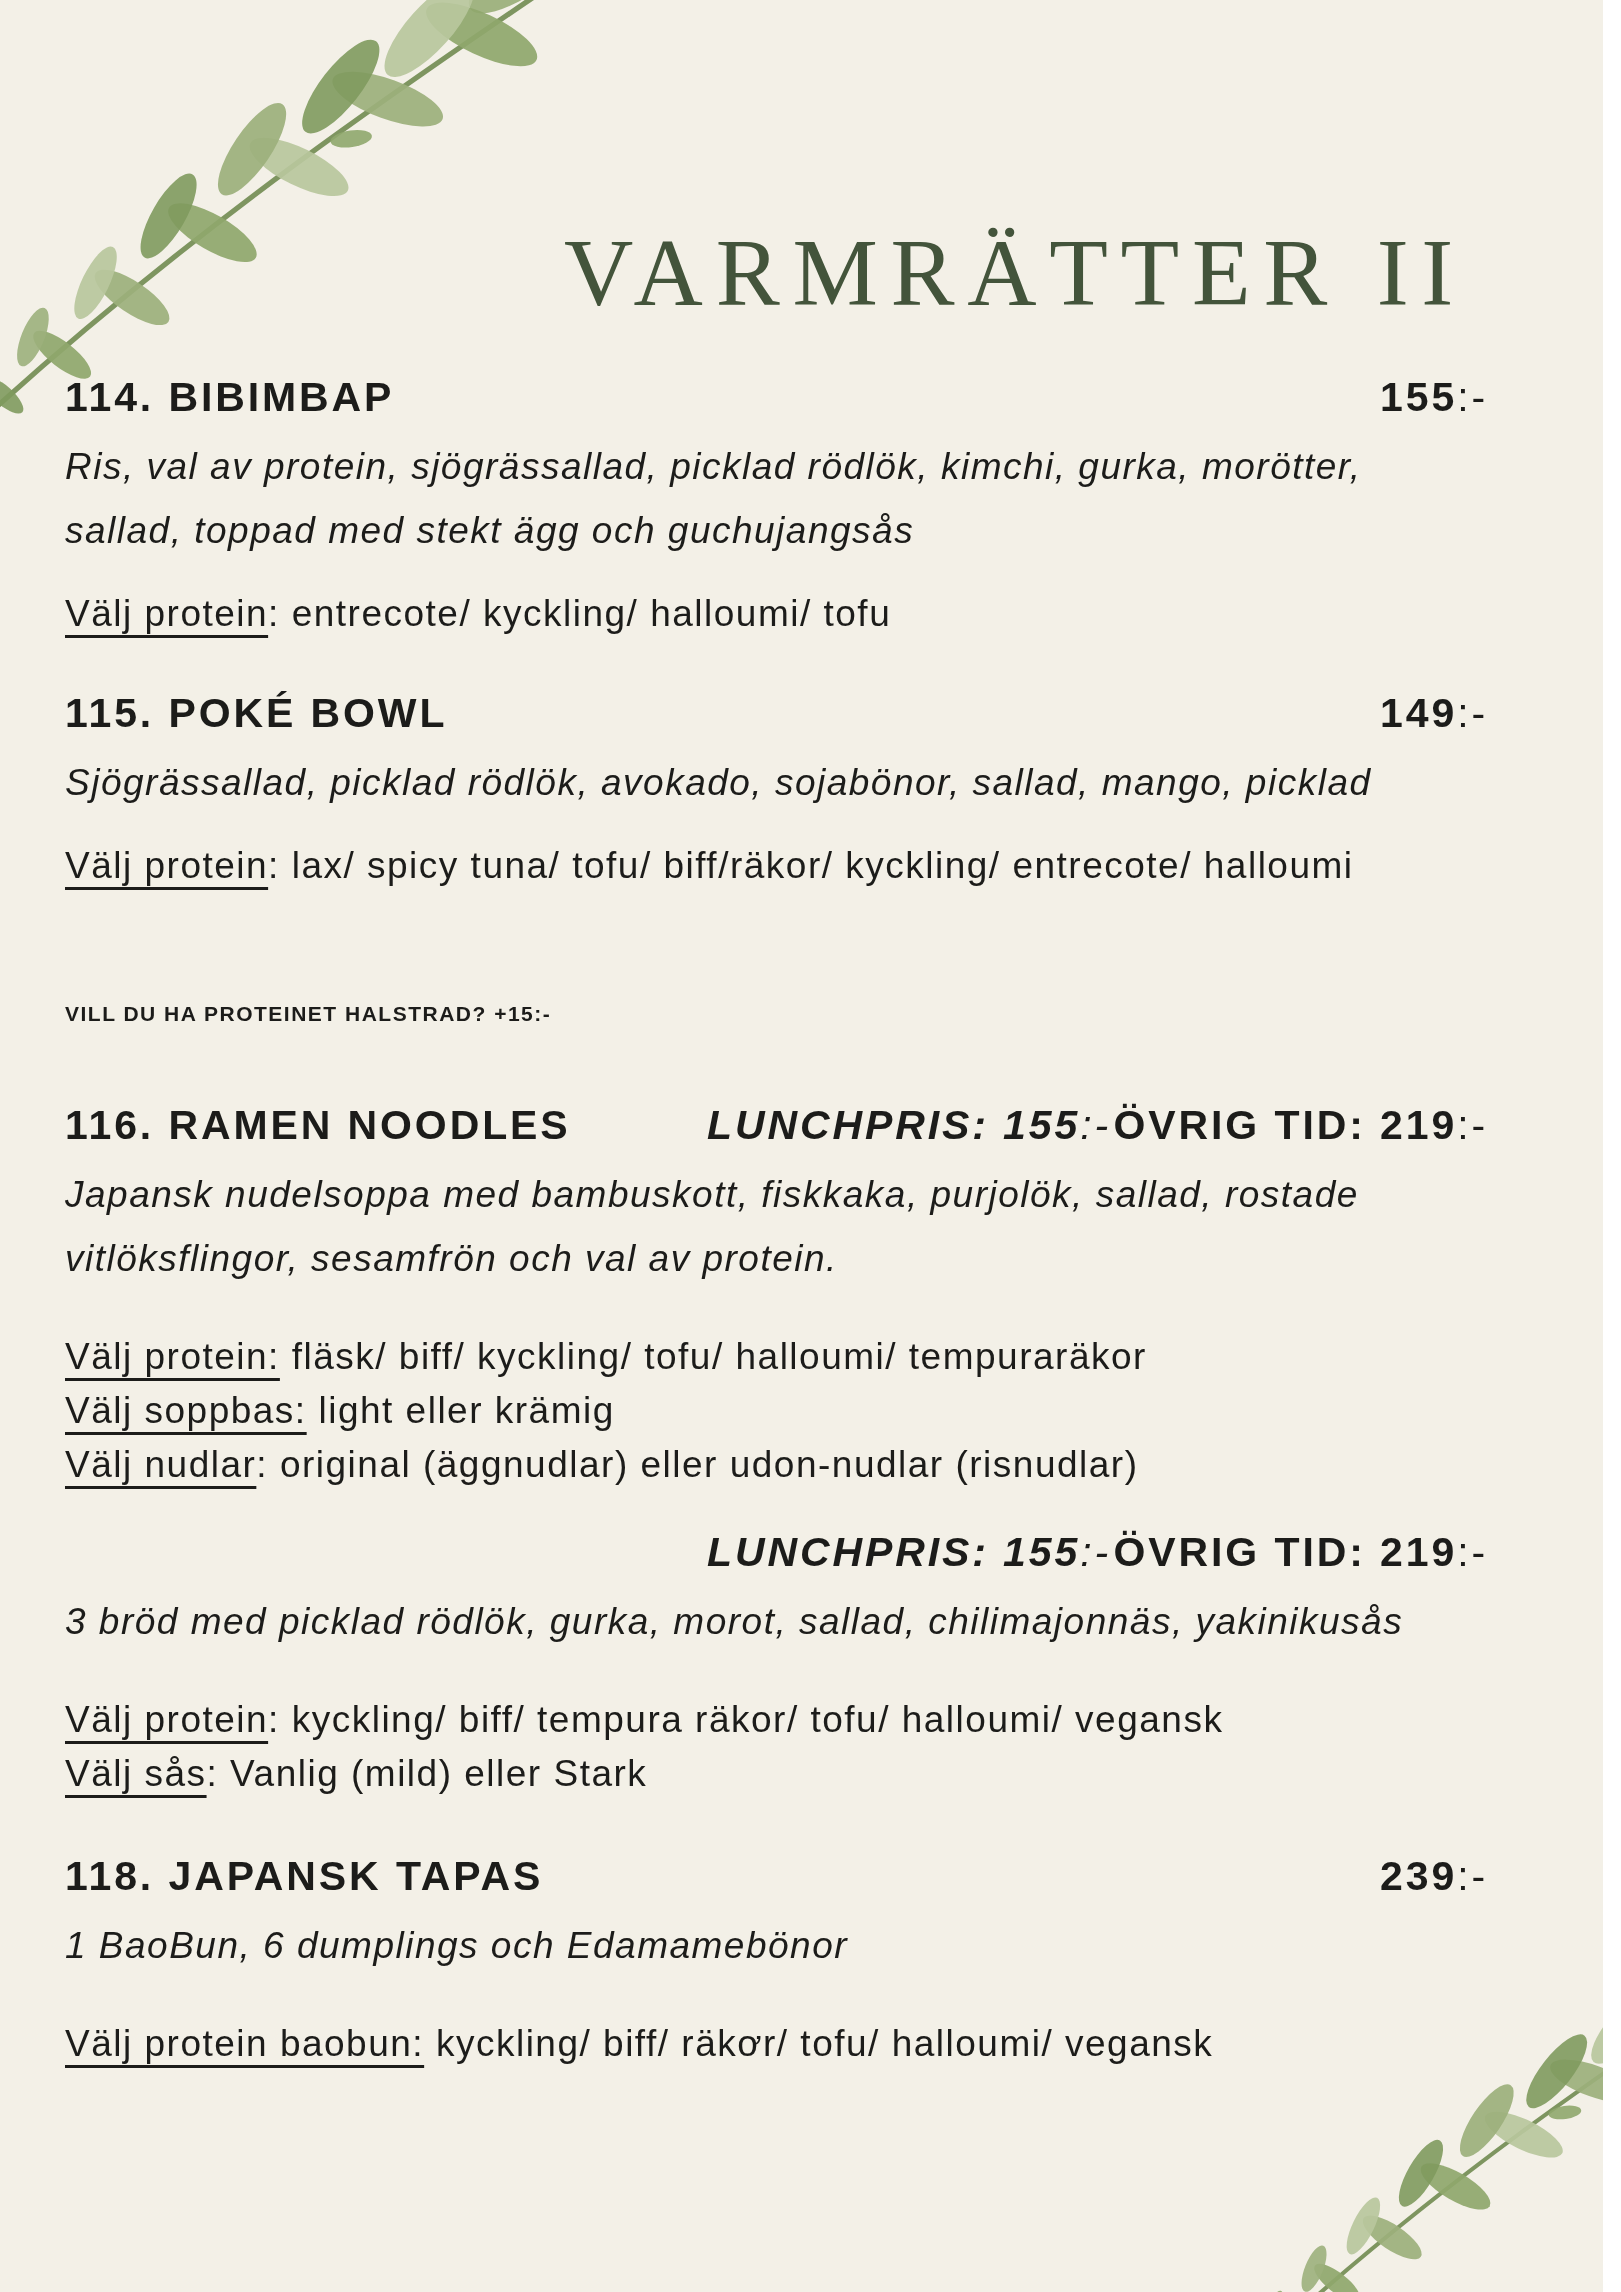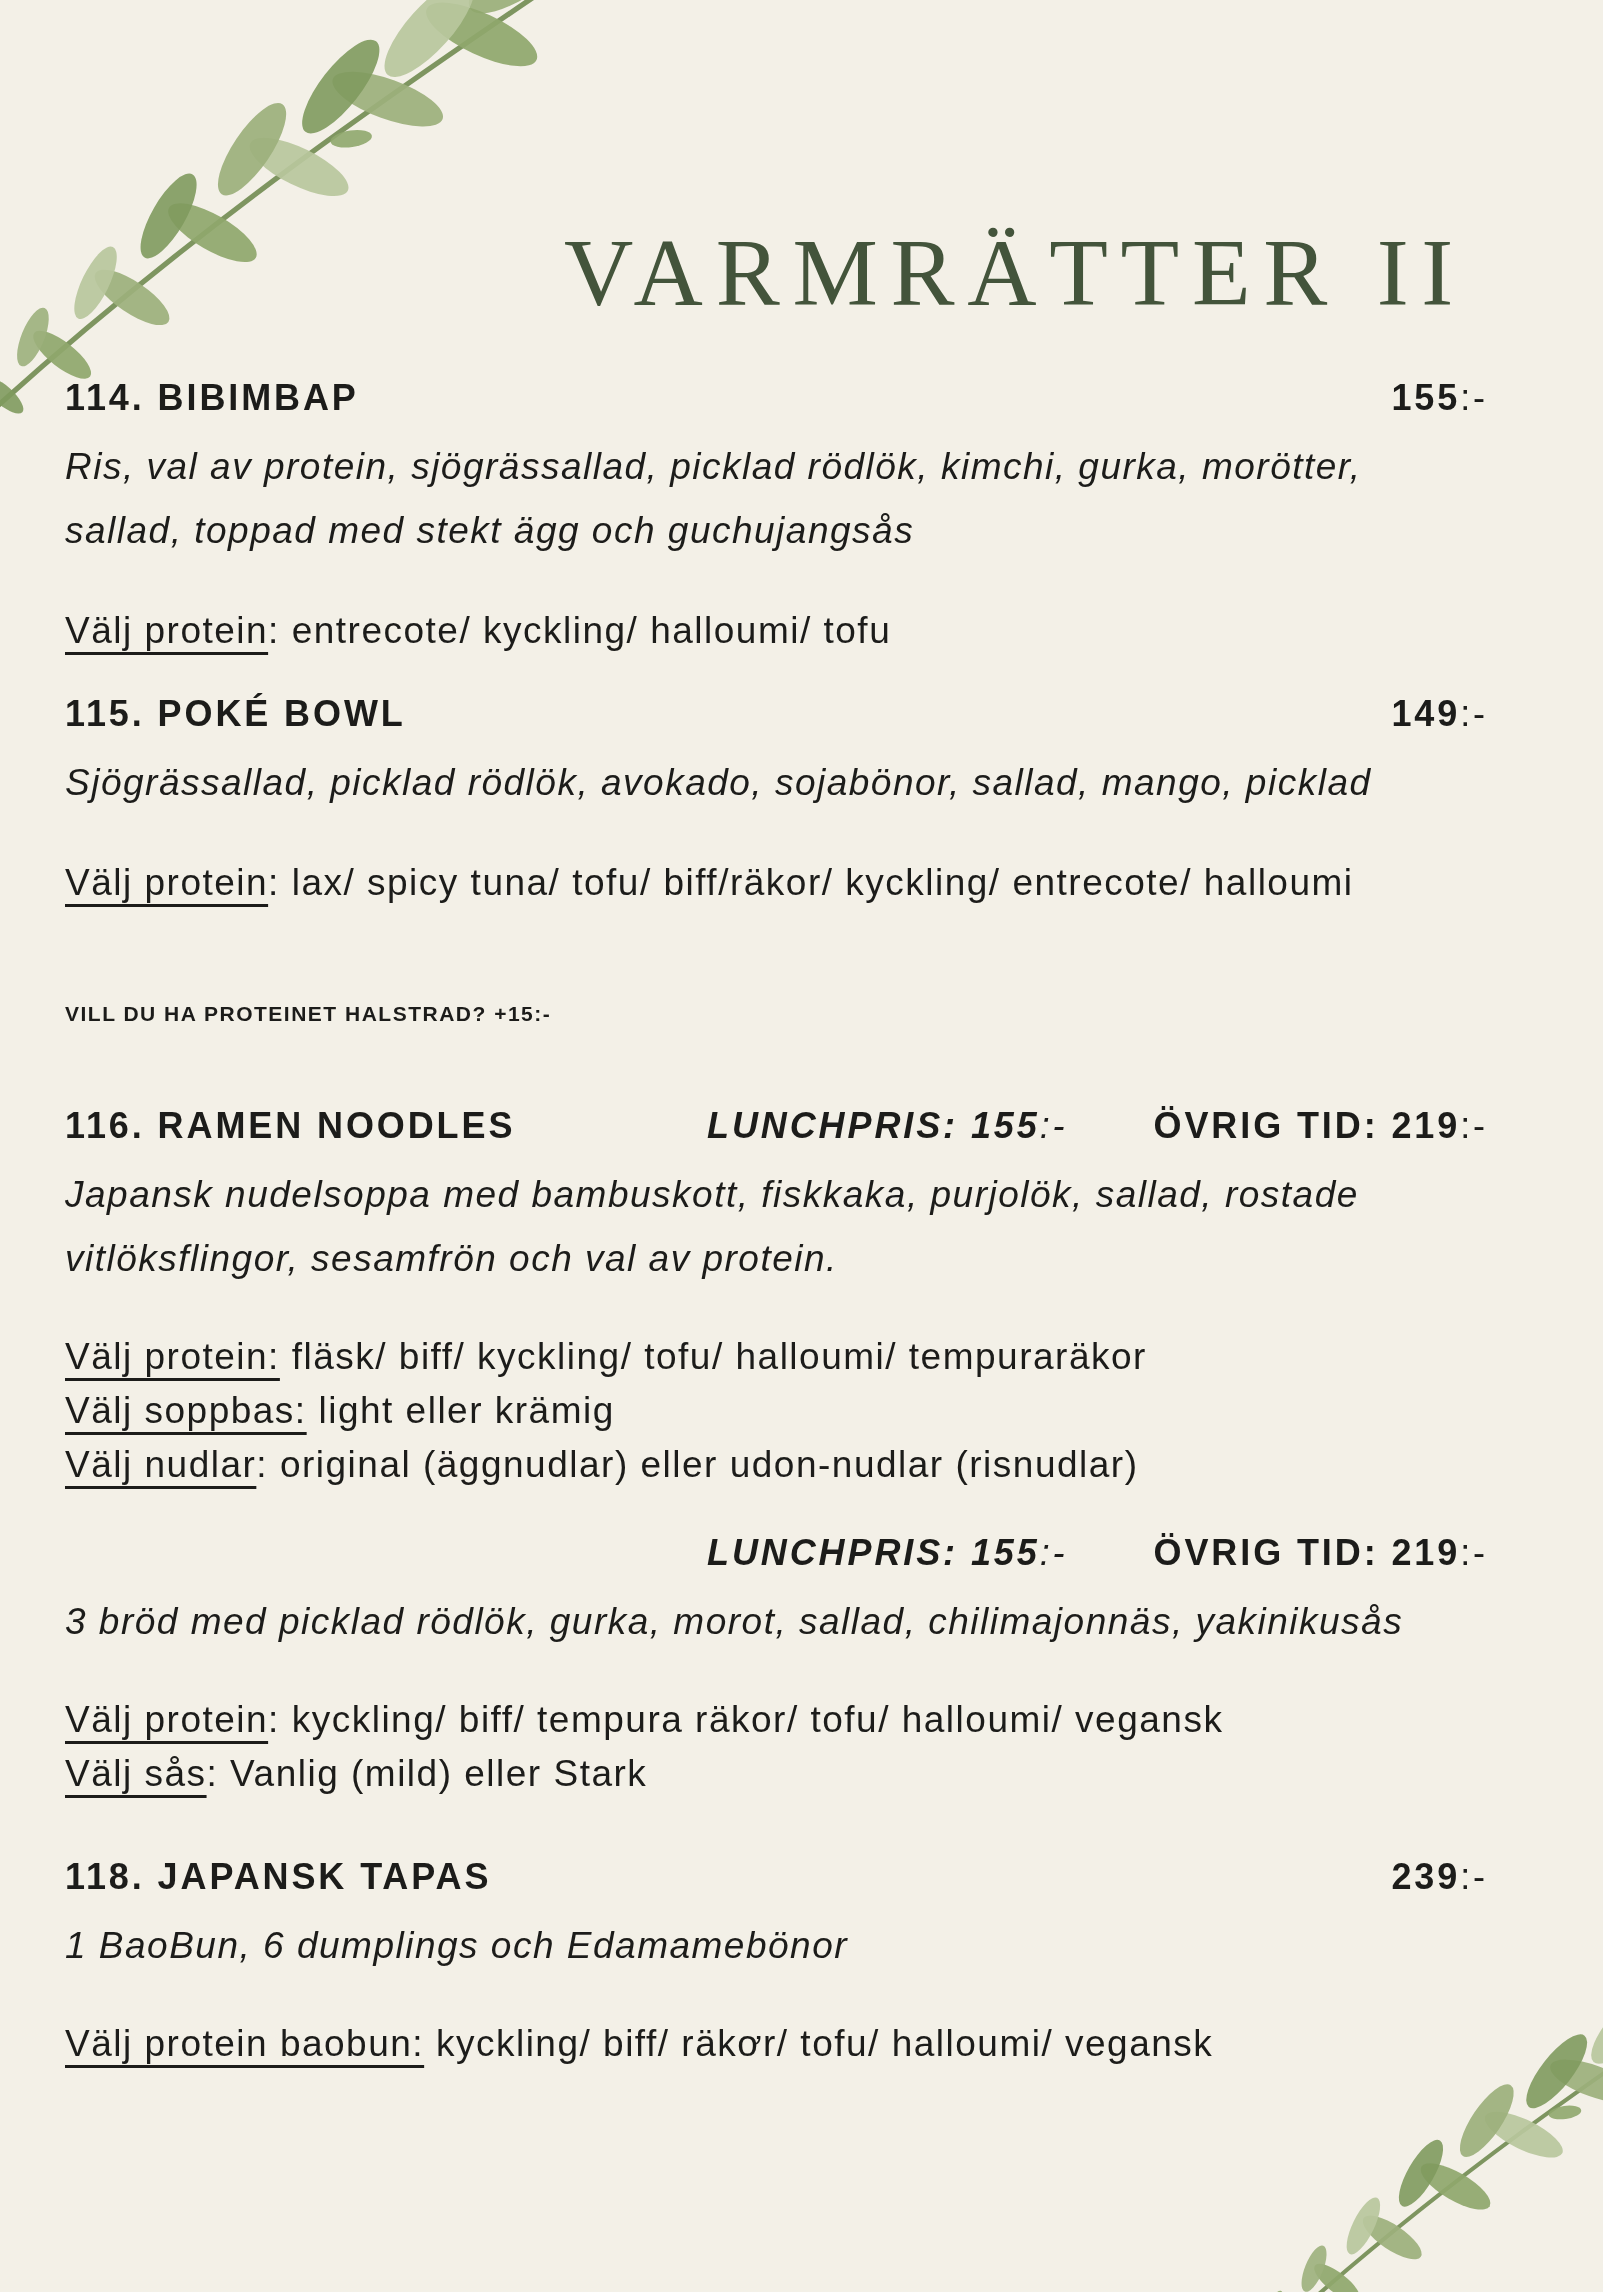--- a/index.html
+++ b/index.html
@@ -16,28 +16,28 @@
   .branch-br{right:-147px;bottom:-51px;width:510px;}
   .page-title{
     position:absolute;top:153px;right:137px;
     font-family:"Liberation Serif",serif;
     font-weight:400;
     font-size:96px;letter-spacing:12.7px;
     color:#43543b;white-space:nowrap;
   }
   .item{position:absolute;left:65px;width:1423px;}
   .item-head{position:relative;height:55px;line-height:55px;
-    font-weight:700;font-size:36px;letter-spacing:2.9px;white-space:nowrap;}
+    font-weight:700;font-size:41px;letter-spacing:2.9px;white-space:nowrap;}
   .item-name{display:inline-block;}
   .mid-price{position:absolute;left:642px;top:0;font-style:italic;}
   .right-price{position:absolute;right:0;top:0;}
   .suffix{font-weight:400;}
   .desc{margin:9.8px 0 0 0;font-size:37px;line-height:64px;letter-spacing:1.5px;font-style:italic;}
   .desc .line{display:block;white-space:nowrap;}
-  .choices{margin-top:41px;}
+  .choices{margin-top:24px;}
   .choices.lg{margin-top:39px;}
   .choice{font-size:37px;line-height:54px;letter-spacing:1.5px;white-space:nowrap;}
   .choice-label{
     text-decoration:underline;
     text-decoration-thickness:2.5px;
     text-underline-offset:8.8px;
   }
   .note-line{
     position:absolute;left:65px;top:1002px;
     font-weight:700;font-size:21px;letter-spacing:1.5px;white-space:nowrap;

